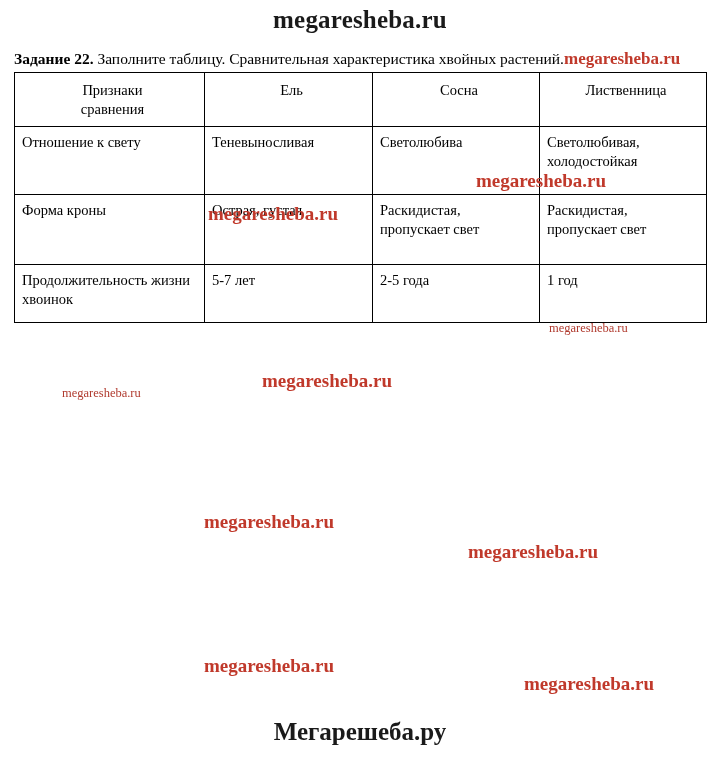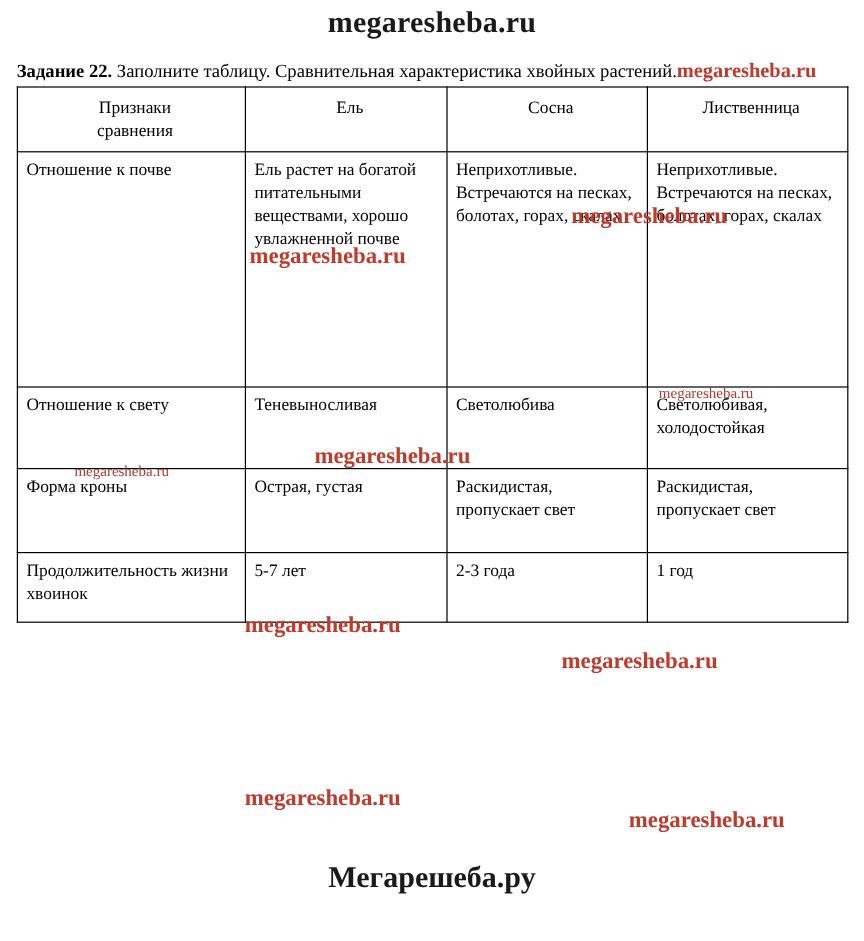--- a/index.html
+++ b/index.html
@@ -147,42 +147,36 @@
         <td>
           <span class="head-cell-inner">Признаки</span>
           <span class="head-cell-inner">сравнения</span>
         </td>
         <td>Ель</td>
         <td>Сосна</td>
         <td>Лиственница</td>
       </tr>
     </thead>
     <tbody>
-      <tr class="row-h1">
-        <td>Отношение к почве</td>
-        <td>Ель растет на богатой питательными веществами, хорошо увлажненной почве</td>
-        <td>Неприхотливые. Встречаются на песках, болотах, горах, скалах</td>
-        <td>Неприхотливые. Встречаются на песках, болотах, горах, скалах</td>
-      </tr>
       <tr class="row-h2">
         <td>Отношение к свету</td>
         <td>Теневыносливая</td>
         <td>Светолюбива</td>
         <td>Светолюбивая, холодостойкая</td>
       </tr>
       <tr class="row-h3">
         <td>Форма кроны</td>
         <td>Острая, густая</td>
         <td>Раскидистая, пропускает свет</td>
         <td>Раскидистая, пропускает свет</td>
       </tr>
       <tr class="row-h4">
         <td>Продолжительность жизни хвоинок</td>
         <td>5-7 лет</td>
-        <td>2-3 года</td>
+        <td>2-5 года</td>
         <td>1 год</td>
       </tr>
     </tbody>
   </table>
 
   <div class="wm red-lg" style="left:476px; top:170px;">megaresheba.ru</div>
   <div class="wm red-lg" style="left:208px; top:203px;">megaresheba.ru</div>
   <div class="wm red-sm" style="left:62px; top:386px;">megaresheba.ru</div>
   <div class="wm red-sm" style="left:549px; top:321px;">megaresheba.ru</div>
   <div class="wm red-lg" style="left:262px; top:370px;">megaresheba.ru</div>

